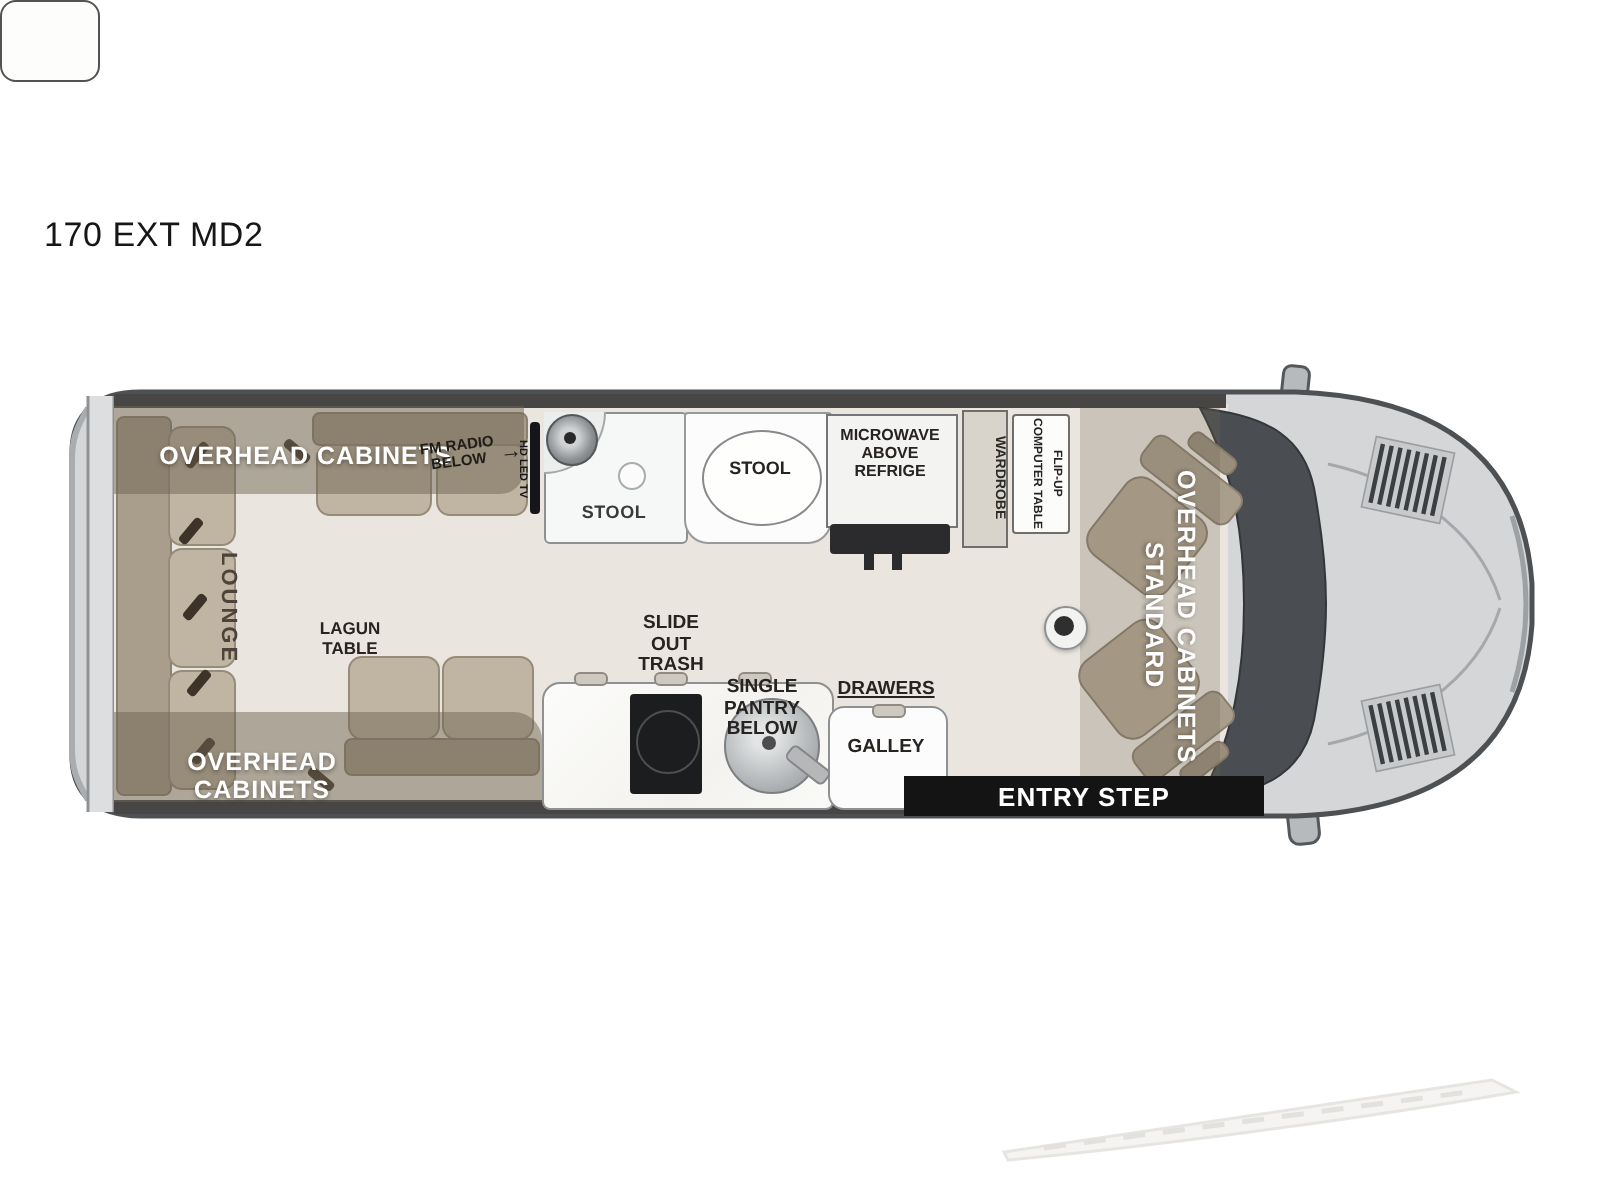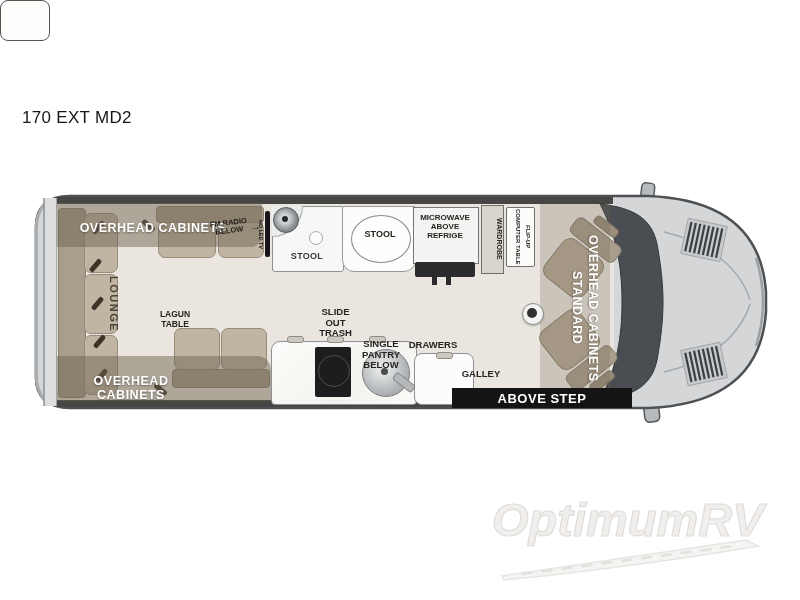--- a/index.html
+++ b/index.html
@@ -107,22 +107,22 @@
   .cooktop-ring{left:318px;top:355px;width:30px;height:30px;border:1.5px solid #4d4e50;
                 border-radius:50%;z-index:6;}
   .sink{left:362px;top:349px;width:46px;height:46px;border-radius:50%;z-index:5;
     background:radial-gradient(circle at 42% 40%,#e2e4e5 15%,#b9bcbe 55%,#8f9294 100%);
     border:1.5px solid #7c7e81;}
   .sink-center{left:381px;top:368px;width:7px;height:7px;background:#4b4d4f;
                border-radius:50%;z-index:6;}
   .faucet{left:392px;top:378px;width:22px;height:7px;background:#b5b7b9;
           border:1px solid #85878a;border-radius:3px;transform:rotate(38deg);z-index:6;}
   .drawers-box{left:414px;top:353px;width:58px;height:50px;border-radius:8px;}
-  .lbl-galley{left:414px;top:369px;width:58px;font-size:9.5px;padding-left:38px;}
-  .lbl-drawers{left:400px;top:340px;width:66px;font-size:9.5px;}
+  .lbl-galley{left:414px;top:369px;width:58px;font-size:9.5px;}
+  .lbl-drawers{left:410px;top:340px;width:66px;font-size:9.5px;text-decoration:underline;}
   .pull{position:absolute;width:15px;height:5px;background:#cdc9c1;
         border:1px solid #8f8b83;border-radius:3px;z-index:6;}
   .lbl-lower{left:272px;top:296px;width:46px;font-size:9.5px;}
   .lbl-trash{left:313px;top:307px;width:45px;font-size:9.5px;}
   .lbl-single{left:355px;top:307px;width:52px;font-size:9.5px;margin-top:32px;}
   .entry{left:452px;top:388px;width:180px;height:20px;background:#141414;z-index:5;}
   .lbl-entry{left:452px;top:391px;width:180px;font-size:13px;color:#fff;
              letter-spacing:.5px;text-shadow:none;}
   .watermark{left:492px;top:492px;width:300px;height:100px;z-index:8;}
   .wm-text{position:absolute;left:0;top:0;font-size:47px;font-weight:800;
@@ -251,23 +251,22 @@
   <div class="lbl lbl-galley">GALLEY</div>
   <div class="lbl lbl-drawers">DRAWERS</div>
   <div class="pull" style="left:287px;top:336px;"></div>
   <div class="pull" style="left:327px;top:336px;"></div>
   <div class="pull" style="left:369px;top:336px;"></div>
   <div class="pull" style="left:436px;top:352px;"></div>
   <div class="lbl lbl-trash">SLIDE OUT TRASH</div>
   <div class="lbl lbl-single">SINGLE PANTRY BELOW</div>
 
   <div class="px entry"></div>
-  <div class="lblw lbl-entry">ABOVE STEP</div>
+  <div class="lblw lbl-entry">ENTRY STEP</div>
 
   <div class="px watermark">
-    <div class="wm-text">OptimumRV</div>
     <svg class="wm-road" width="290" height="50" viewBox="0 0 290 50">
       <path d="M4 44 L248 8 L260 14 C180 28 70 42 6 48 Z" fill="#f5f4f2" stroke="#e7e5e2" stroke-width="1.5"></path>
       <path d="M24 42 L236 14" stroke="#e3e1de" stroke-width="2.5" stroke-dasharray="11 9" fill="none"></path>
     </svg>
   </div>
 
 </div>
 
 </body></html>

